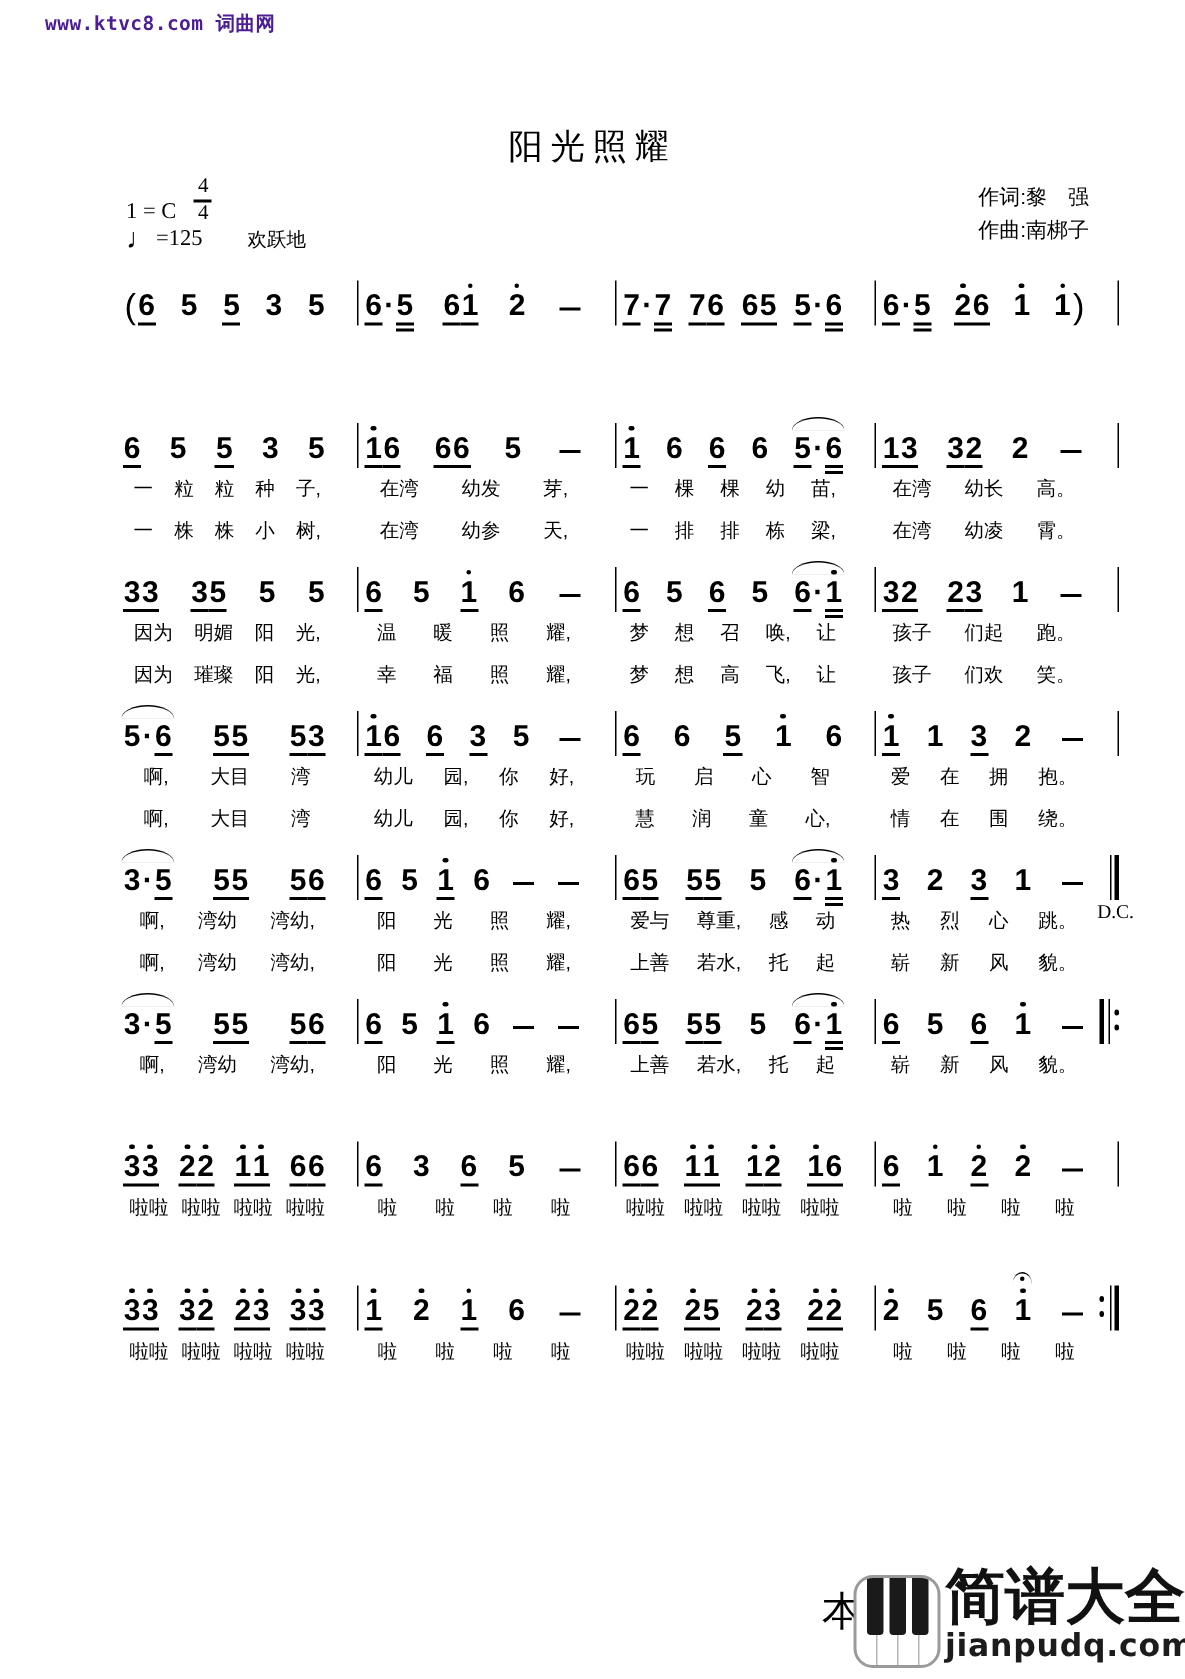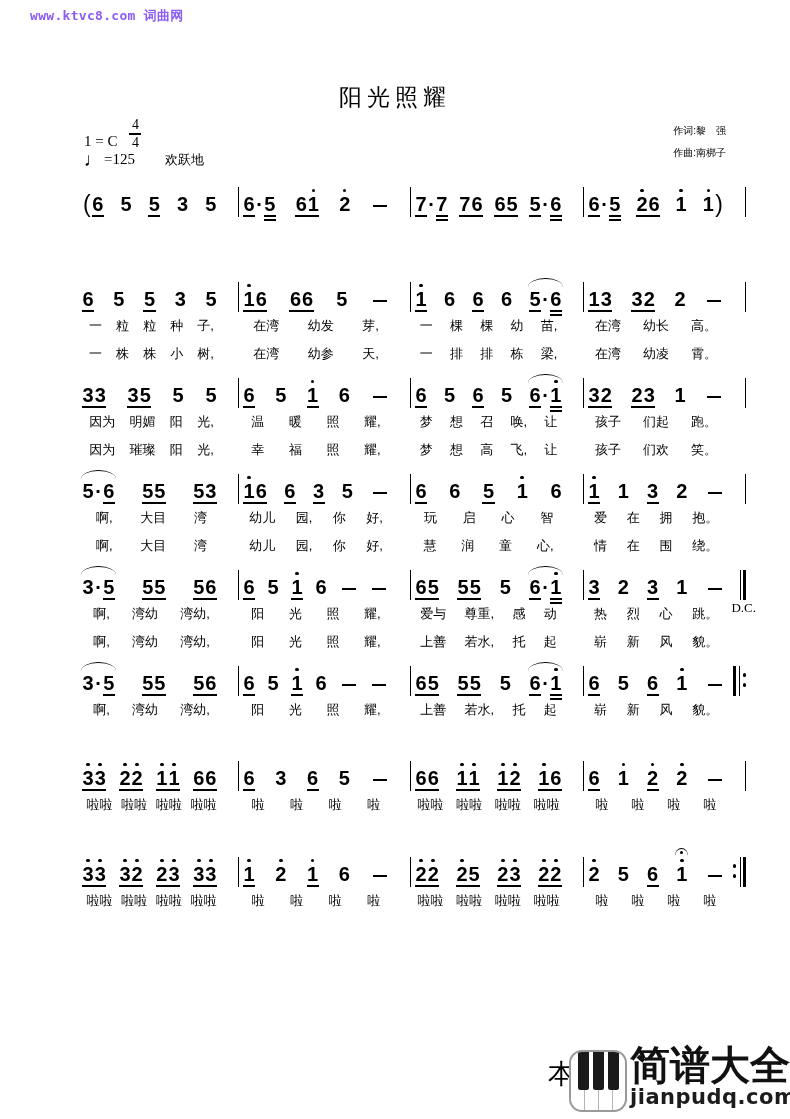--- a/index.html
+++ b/index.html
@@ -1,34 +1,34 @@
 <!DOCTYPE html>
 <html><head>
 <meta charset="utf-8">
 <style>
   html,body{margin:0;padding:0;background:#fff;}
   .page{position:relative;width:790px;height:1119px;background:#ffffff;overflow:hidden;
         font-family:"Liberation Sans",sans-serif;color:#000;}
 
   
   .banner{position:absolute;left:30px;top:7px;font:700 13px "DejaVu Sans Mono",monospace;
-          color:#8b5cf6;letter-spacing:.3px;text-decoration:none;cursor:pointer;}
+          color:#4c1d95;letter-spacing:.3px;text-decoration:none;cursor:pointer;}
 
   
   .title{position:absolute;left:0;top:82px;width:100%;margin:0;text-align:center;
          font:400 23px "Liberation Serif",serif;letter-spacing:5px;}
   .meta{position:absolute;left:84px;top:118px;}
   .keyline{display:flex;align-items:flex-end;font:400 15px "Liberation Serif",serif;}
   .frac{display:inline-flex;flex-direction:column;align-items:center;margin-left:12px;
         font:400 14px "Liberation Serif",serif;line-height:14px;}
   .fracline{width:12px;height:1.5px;background:#000;margin:1px 0;}
   .tempoline{display:flex;align-items:center;margin-top:1px;font:400 15px "Liberation Serif",serif;}
   .qnote{font-size:19px;line-height:16px;margin-right:1px;}
   .mood{margin-left:30px;font-size:13px;font-family:"Liberation Sans",sans-serif;}
-  .credits{position:absolute;right:64px;top:120px;font-size:10px;line-height:22px;text-align:left;}
+  .credits{position:absolute;right:64px;top:120px;font-size:14px;line-height:22px;text-align:left;}
 
   
   .score{position:absolute;left:82px;top:170px;width:664px;height:780px;}
   .system{position:absolute;left:0;display:flex;width:664px;}
   .measure{position:relative;box-sizing:border-box;}
   .measure.m0{width:157px;}.measure.m1{width:172px;}.measure.m2{width:173px;}.measure.m3{width:162px;}
   .notesrow{display:flex;justify-content:space-between;align-items:flex-end;
             height:34px;padding:6px 22px 2px 4px;box-sizing:border-box;}
   .measure.m0 .notesrow{padding-left:0;}
   .lyrrow{display:flex;justify-content:space-around;align-items:center;

